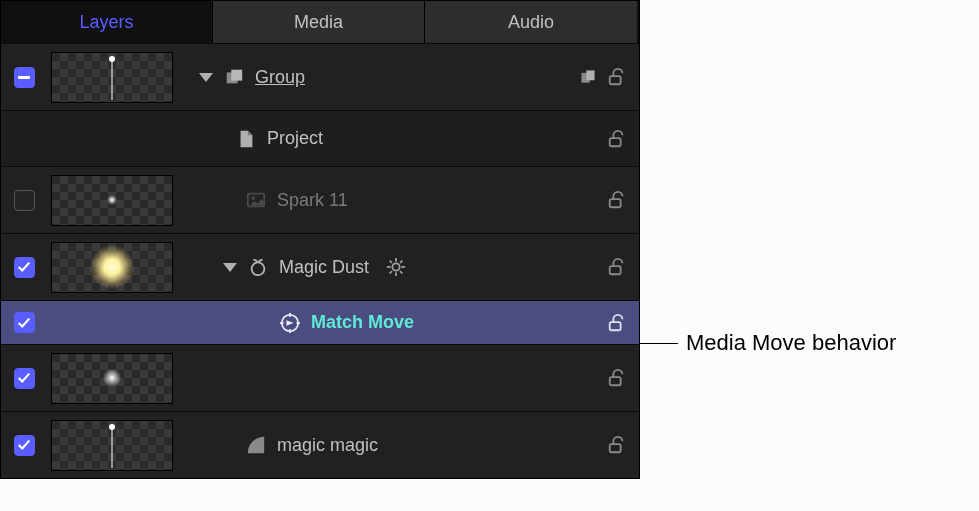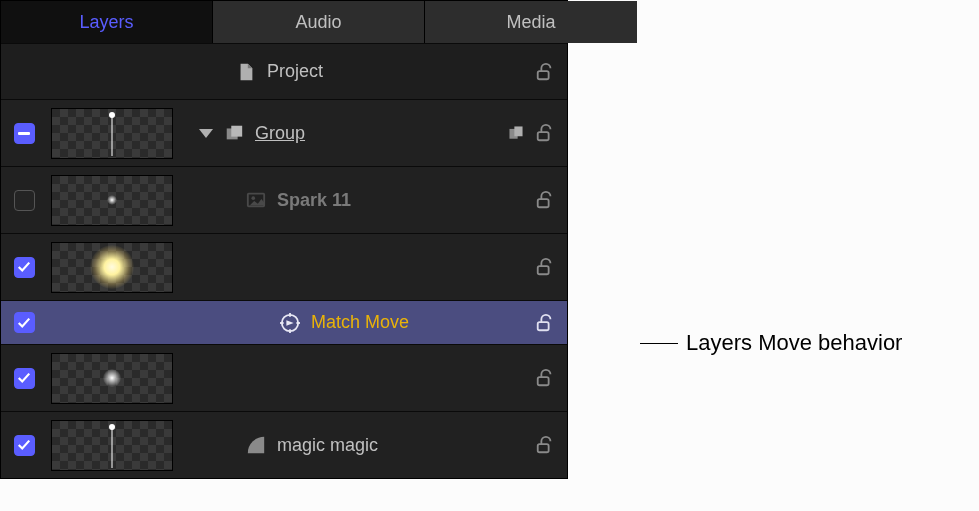--- a/index.html
+++ b/index.html
@@ -8,21 +8,21 @@
     font-family: -apple-system, "Helvetica Neue", Arial, sans-serif;
     font-size: 18px;
     color: #c0c0c0;
     width: 979px;
     height: 511px;
     overflow: hidden;
     position: relative;
   }
 
   .panel {
-    width: 568px;
+    width: 640px;
     background: #1e1e1e;
     border: 1px solid #000;
     display: flex;
     flex-direction: column;
   }
 
   
   .tabs {
     display: flex;
     height: 42px;
@@ -124,28 +124,28 @@
      border-top:9px solid #b0b0b0;
   }
   .disclosure.right {
      border-top:7px solid transparent;
      border-bottom:7px solid transparent;
      border-left:9px solid #b0b0b0;
   }
   .type-icon { width:22px; height:22px; flex-shrink:0; display:flex; align-items:center; justify-content:center; }
   .name { white-space: nowrap; }
   .name.underlined { text-decoration: underline; }
-  .name.dim { color:#7a7a7a;font-weight:bold; }
+  .name.dim { color:#7a7a7a; }
   .gear-icon {
      width:22px; height:22px; cursor:pointer; flex-shrink:0;
      display:flex; align-items:center; justify-content:center;
      margin-left:6px;
   }
 
-  .row.matchmove .name { color:#eab308; }
+  .row.matchmove .name { color:#5eead4;font-weight:bold; }
   .row.matchmove .lock-icon svg path,
   .row.matchmove .lock-icon svg rect { stroke:#e0e0f0; }
 
   
   .right-icons {
      display:flex; align-items:center; gap:6px;
      margin-left:auto;
   }
   .lock-icon { width:24px; height:24px; display:flex; align-items:center; justify-content:center; cursor:pointer; }
   .iso-icon { width:22px; height:22px; display:flex; align-items:center; justify-content:center; }
@@ -228,22 +228,53 @@
       <rect x="9" y="3" width="10" height="12" fill="#b0b0b0"></rect>
     </g>
     <path id="i-check" d="M2 8 l4 4 8 -9" fill="none" stroke="#fff" stroke-width="2.5"></path>
   </defs>
 </svg>
 
 <div class="panel">
 
   <div class="tabs">
     <div class="tab active">Layers</div>
+    <div class="tab inactive">Media</div>
     <div class="tab inactive">Audio</div>
-    <div class="tab inactive">Media</div>
+  </div>
+
+  <div class="row">
+    <div class="cb-col">
+      <div class="checkbox minus"></div>
+    </div>
+    <div class="thumb">
+      <div class="thumb-wand-line"></div>
+        <div class="thumb-wand-dot"></div>
+    </div>
+    <div class="label-area" style="padding-left:22px">
+      <span class="disclosure down"></span>
+      <span class="type-icon">
+        <svg viewBox="0 0 22 22" width="20" height="20">
+            <use href="#i-group"></use>
+          </svg>
+      </span>
+      <span class="name underlined">Group</span>
+    </div>
+    <div class="right-icons">
+      <span class="iso-icon">
+        <svg viewBox="0 0 22 22" width="18" height="18">
+            <use href="#i-iso"></use>
+          </svg>
+      </span>
+      <span class="lock-icon">
+        <svg viewBox="0 0 22 22" width="20" height="20">
+            <use href="#i-lock-open"></use>
+          </svg>
+      </span>
+    </div>
   </div>
 
   <div class="row project dark">
     <div class="cb-col"></div>
     <div style="width:130px"></div>
     <div class="label-area" style="padding-left:58px">
       <span class="type-icon">
         <svg viewBox="0 0 22 22" width="20" height="20">
             <use href="#i-file"></use>
           </svg>
@@ -254,51 +285,20 @@
       <span class="lock-icon">
         <svg viewBox="0 0 22 22" width="20" height="20">
             <use href="#i-lock-open"></use>
           </svg>
       </span>
     </div>
   </div>
 
   <div class="row">
     <div class="cb-col">
-      <div class="checkbox minus"></div>
-    </div>
-    <div class="thumb">
-      <div class="thumb-wand-line"></div>
-        <div class="thumb-wand-dot"></div>
-    </div>
-    <div class="label-area" style="padding-left:22px">
-      <span class="disclosure down"></span>
-      <span class="type-icon">
-        <svg viewBox="0 0 22 22" width="20" height="20">
-            <use href="#i-group"></use>
-          </svg>
-      </span>
-      <span class="name underlined">Group</span>
-    </div>
-    <div class="right-icons">
-      <span class="iso-icon">
-        <svg viewBox="0 0 22 22" width="18" height="18">
-            <use href="#i-iso"></use>
-          </svg>
-      </span>
-      <span class="lock-icon">
-        <svg viewBox="0 0 22 22" width="20" height="20">
-            <use href="#i-lock-open"></use>
-          </svg>
-      </span>
-    </div>
-  </div>
-
-  <div class="row">
-    <div class="cb-col">
       <div class="checkbox empty"></div>
     </div>
     <div class="thumb">
       <div class="thumb-inner">
           <div class="dot-sm"></div>
         </div>
     </div>
     <div class="label-area" style="padding-left:68px">
       <span class="type-icon">
         <svg viewBox="0 0 22 22" width="20" height="20" style="opacity:.55">
@@ -322,20 +322,34 @@
         <svg viewBox="0 0 16 16">
             <use href="#i-check"></use>
           </svg>
       </div>
     </div>
     <div class="thumb">
       <div class="thumb-inner">
           <div class="dot-lg"></div>
         </div>
     </div>
+    <div class="label-area" style="padding-left:46px">
+      <span class="disclosure down"></span>
+      <span class="type-icon">
+        <svg viewBox="0 0 22 22" width="20" height="20">
+            <use href="#i-particle"></use>
+          </svg>
+      </span>
+      <span class="name">Magic Dust</span>
+      <span class="gear-icon">
+        <svg viewBox="0 0 22 22" width="20" height="20">
+            <use href="#i-gear"></use>
+          </svg>
+      </span>
+    </div>
     <div class="right-icons">
       <span class="lock-icon">
         <svg viewBox="0 0 22 22" width="20" height="20">
             <use href="#i-lock-open"></use>
           </svg>
       </span>
     </div>
   </div>
 
   <div class="row matchmove">
@@ -413,14 +427,14 @@
             <use href="#i-lock-open"></use>
           </svg>
       </span>
     </div>
   </div>
 
 </div>
 
 <div class="callout">
   <div class="callout-line"></div>
-  <div class="callout-text">Layers Move behavior</div>
+  <div class="callout-text">Media Move behavior</div>
 </div>
 
 </body></html>

